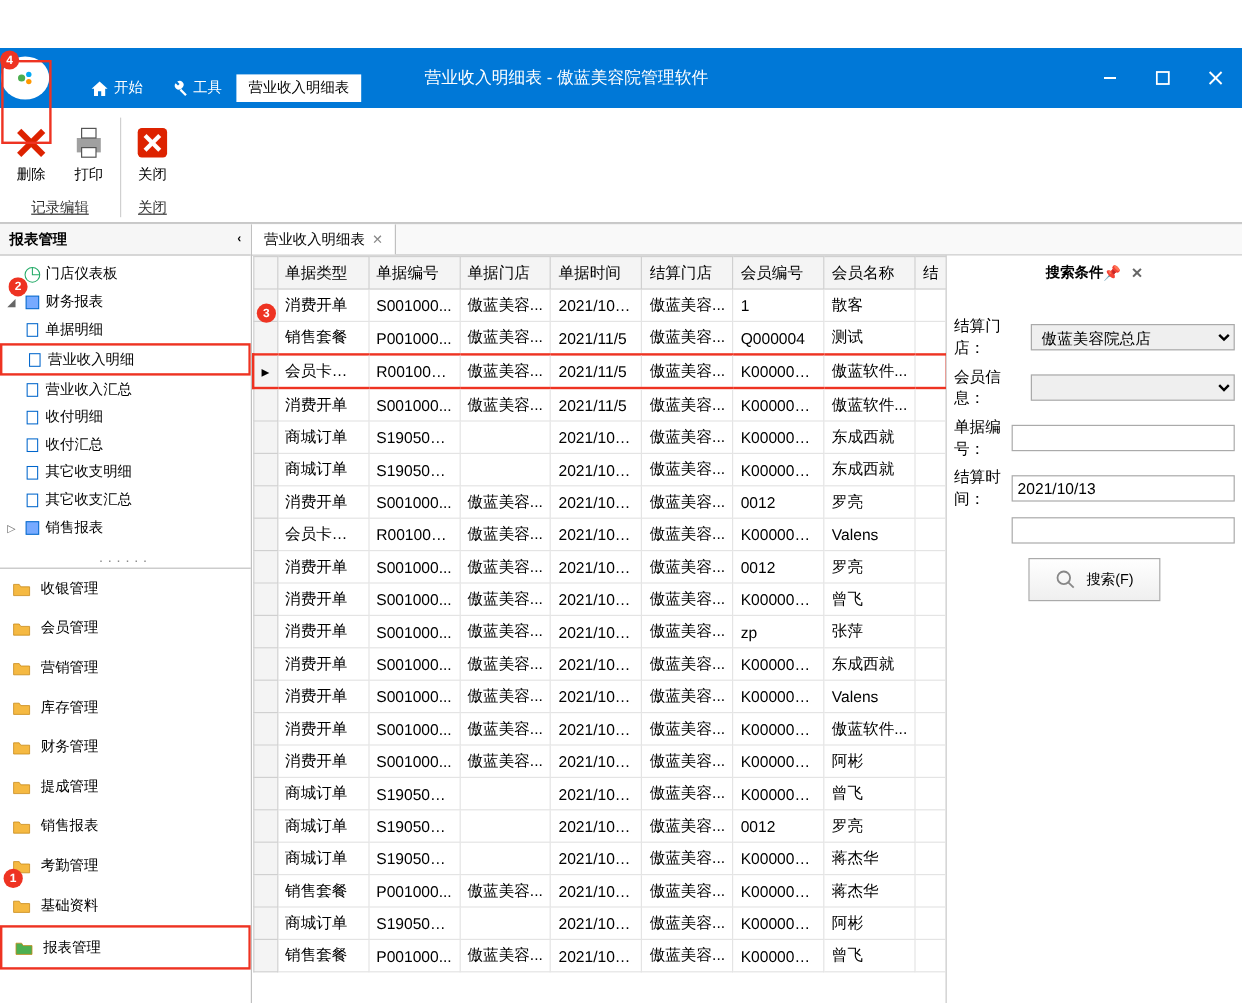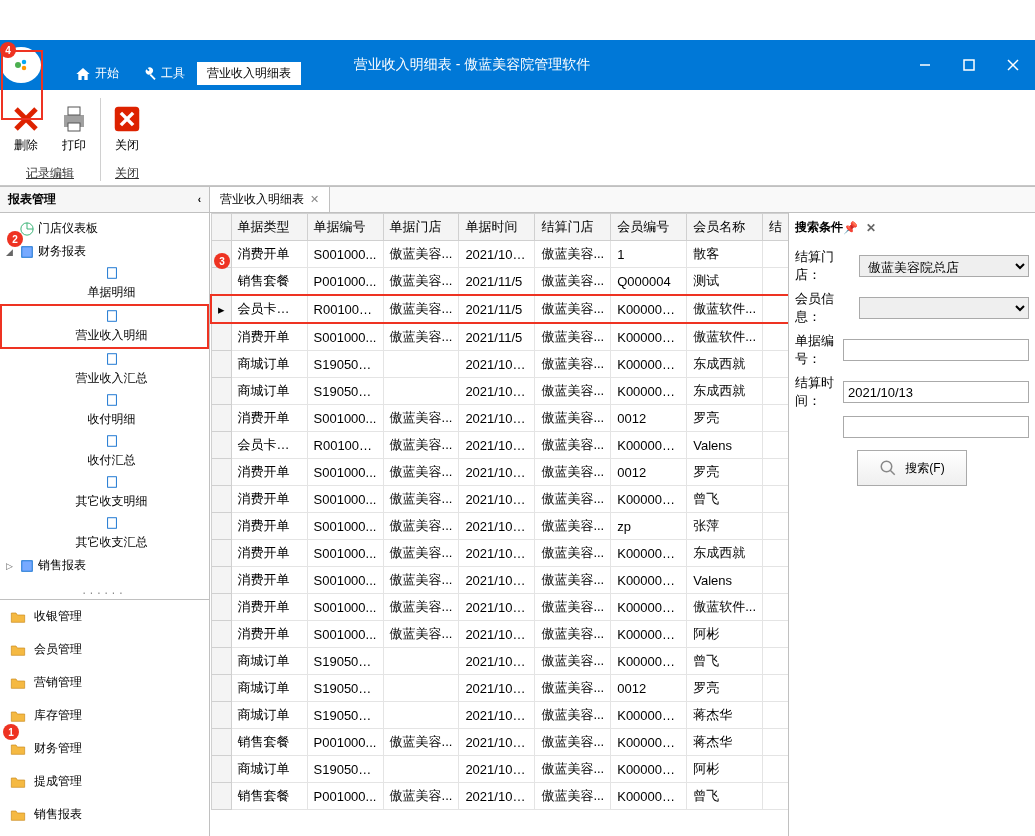--- a/index.html
+++ b/index.html
@@ -29,21 +29,21 @@
 .ribbon-sep { width: 1px; background: #d0d0d0; margin: 4px 2px; }
 
 
 .main { display: flex; height: 666px; border-top: 1px solid #c0c0c0; }
 .sidebar { width: 210px; border-right: 1px solid #c0c0c0; display: flex; flex-direction: column; background: #fff; }
 .sidebar-header { padding: 4px 8px; border-bottom: 1px solid #c0c0c0; background: #f6f6f6; display: flex; align-items: center; justify-content: space-between; font-size: 13px; font-weight: bold; }
 .sidebar-top { flex: 0 0 auto; overflow-y: auto; }
 .tree { padding: 4px 0; }
 .tree-item { display: flex; align-items: center; padding: 3px 6px; cursor: pointer; gap: 4px; font-size: 13px; }
 .tree-item .arrow { width: 10px; font-size: 9px; color: #666; }
-.tree-item.ind1 { padding-left: 20px; flex-direction: column; }
+.tree-item.ind1 { padding-left: 20px; }
 .tree-item.highlighted { border: 2px solid #e32; }
 .ticon { width: 14px; height: 14px; display: inline-block; }
 .dots { text-align: center; color: #888; padding: 2px; letter-spacing: 4px; }
 .sidebar-bottom { flex: 1; border-top: 1px solid #c0c0c0; overflow-y: auto; }
 .navfolder { display: flex; align-items: center; gap: 8px; padding: 8px 10px; cursor: pointer; font-size: 14px; }
 .navfolder.highlighted { border: 2px solid #e32; }
 .folder-icon { width: 16px; height: 14px; }
 
 .content { flex: 1; display: flex; flex-direction: column; min-width: 0; }
 .doctab-bar { height: 26px; border-bottom: 1px solid #c0c0c0; display: flex; background: #f9f9f9; }
@@ -54,21 +54,21 @@
 .tablewrap { flex: 1; overflow-x: auto; border-right: 1px solid #c0c0c0; }
 .tbl { border-collapse: collapse; width: 100%; }
 .tbl th { background: #f4f4f4; border: 1px solid #d0d0d0; padding: 4px 6px; font-weight: normal; text-align: left; font-size: 13px; white-space: nowrap; height: 24px; }
 .tbl td { border: 1px solid #e4e4e4; padding: 4px 6px; font-size: 13px; white-space: nowrap; height: 26px; overflow: hidden; text-overflow: ellipsis; max-width: 76px; }
 .tbl td.rownum { background: #f4f4f4; border: 1px solid #d0d0d0; width: 16px; }
 .tbl tr.highlighted td { border-top: 2px solid #e32; border-bottom: 2px solid #e32; }
 .tbl tr.highlighted td:first-child { border-left: 2px solid #e32; }
 .tbl tr.highlighted td:last-child { border-right: 2px solid #e32; }
 
 .searchpanel { width: 246px; padding: 6px; background: #fff; }
-.search-header { display: flex; justify-content: flex-start; align-items: center; margin-bottom: 12px; font-size: 13px; font-weight: bold; }
+.search-header { display: flex; justify-content: center; align-items: center; margin-bottom: 27px; font-size: 13px; font-weight: bold; }
 .search-header .pin { display: flex; gap: 8px; font-size: 10px; color: #666; }
 .search-row { display: flex; align-items: center; gap: 4px; margin-bottom: 6px; }
 .search-row label { width: 60px; font-size: 13px; }
 .search-row input, .search-row select { flex: 1; border: 1px solid #aaa; padding: 3px 4px; font-size: 13px; height: 22px; }
 .search-btn { display: flex; align-items: center; justify-content: center; gap: 8px; border: 1px solid #aaa; padding: 8px 14px; margin: 12px auto 0 auto; width: 110px; cursor: pointer; font-size: 13px; background: linear-gradient(#fff,#efefef); }
 
 .statusbar { height: 36px; background: #0078d7; color: #e5e5e5; display: flex; align-items: center; padding: 0 8px; font-size: 12px; gap: 12px; }
 .statusbar span.sep { opacity: .7; }
 
 .annot { position: absolute; background: #e32; color: #fff; border-radius: 50%; width: 16px; height: 16px; display: flex; align-items: center; justify-content: center; font-size: 10px; font-weight: bold; z-index: 100; }

